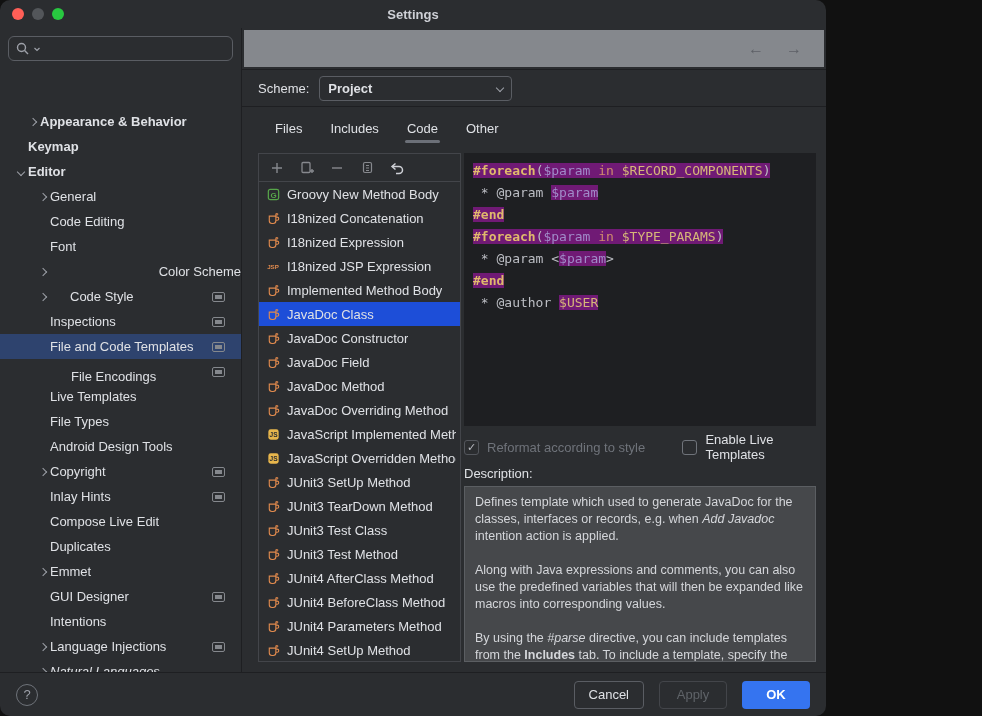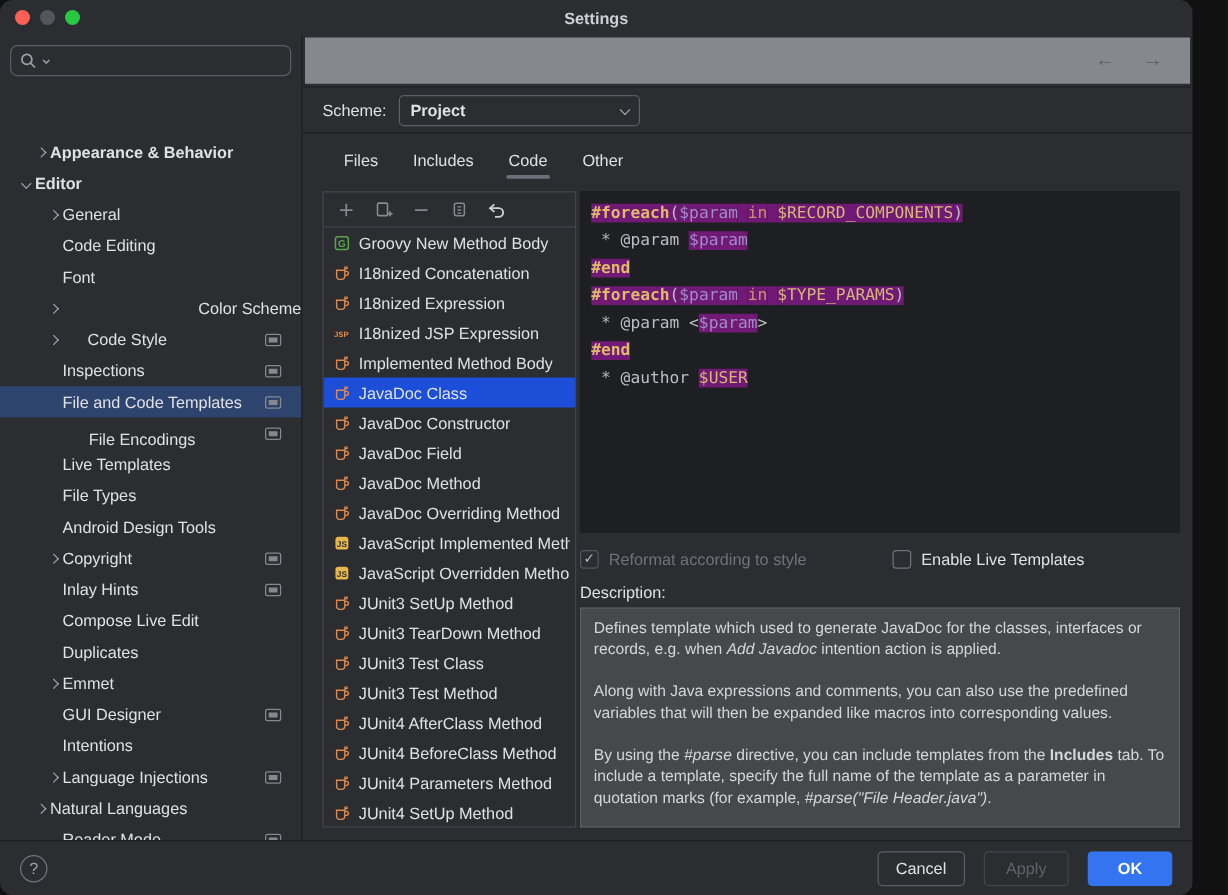--- a/index.html
+++ b/index.html
@@ -1,17 +1,17 @@
 <!DOCTYPE html>
 <html><head>
 <meta charset="utf-8">
 <style>
   * { margin:0; padding:0; box-sizing:border-box; }
   html,body { width:982px; height:716px; background:#111; font-family:"Liberation Sans", sans-serif; }
-  .window { position:relative; width:954px; height:716px; background:#2b2d30; border-radius:10px; overflow:hidden; color:#dfe1e5; font-size:13px; }
+  .window { position:relative; width:826px; height:716px; background:#2b2d30; border-radius:10px; overflow:hidden; color:#dfe1e5; font-size:13px; }
 
   
   .titlebar { position:relative; height:28px; display:flex; align-items:center; justify-content:center; }
   .traffic { position:absolute; left:12px; top:8px; display:flex; gap:8px; }
   .tl { width:12px; height:12px; border-radius:50%; }
   .tl.red { background:#ff5f57; }
   .tl.gray { background:#53565a; }
   .tl.green { background:#28c840; }
   .title-text { font-weight:bold; color:#ced0d6; }
 
@@ -130,20 +130,24 @@
         </div>
       </div>
       <div class="tree" id="tree">
           <div class="tree-row bold" style="padding-left: 26px; margin-top: 40px;">
             <span class="chev-cell">
               <span class="chev right"></span>
             </span>
             <span class="tree-label">Appearance &amp; Behavior</span>
           </div>
           <div class="tree-row bold" style="padding-left: 14px;">
+            <span class="chev-cell"></span>
+            <span class="tree-label">Keymap</span>
+          </div>
+          <div class="tree-row bold" style="padding-left: 14px;">
             <span class="chev-cell">
               <span class="chev down"></span>
             </span>
             <span class="tree-label">Editor</span>
           </div>
           <div class="tree-row" style="padding-left: 36px;">
             <span class="chev-cell">
               <span class="chev right"></span>
             </span>
             <span class="tree-label">General</span>
@@ -231,21 +235,21 @@
             <span class="chev-cell"></span>
             <span class="tree-label">Intentions</span>
           </div>
           <div class="tree-row" style="padding-left: 36px;">
             <span class="chev-cell">
               <span class="chev right"></span>
             </span>
             <span class="tree-label">Language Injections</span>
             <span class="badge-ico"></span>
           </div>
-          <div class="tree-row" style="padding-left: 26px;">
+          <div class="tree-row" style="padding-left: 36px; font-style: italic;">
             <span class="chev-cell">
               <span class="chev right"></span>
             </span>
             <span class="tree-label">Natural Languages</span>
           </div>
           <div class="tree-row" style="padding-left: 36px;">
             <span class="chev-cell"></span>
             <span class="tree-label">Reader Mode</span>
             <span class="badge-ico"></span>
           </div>

